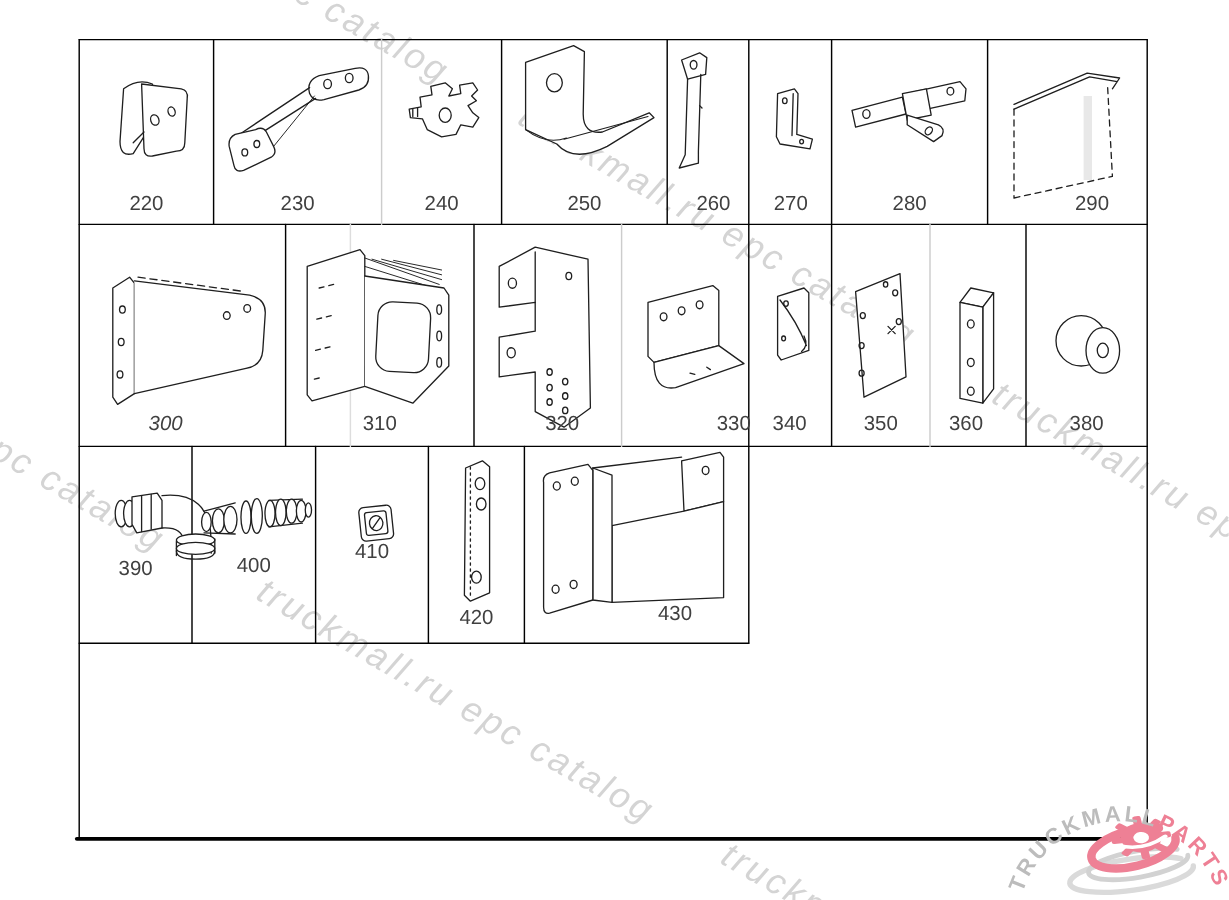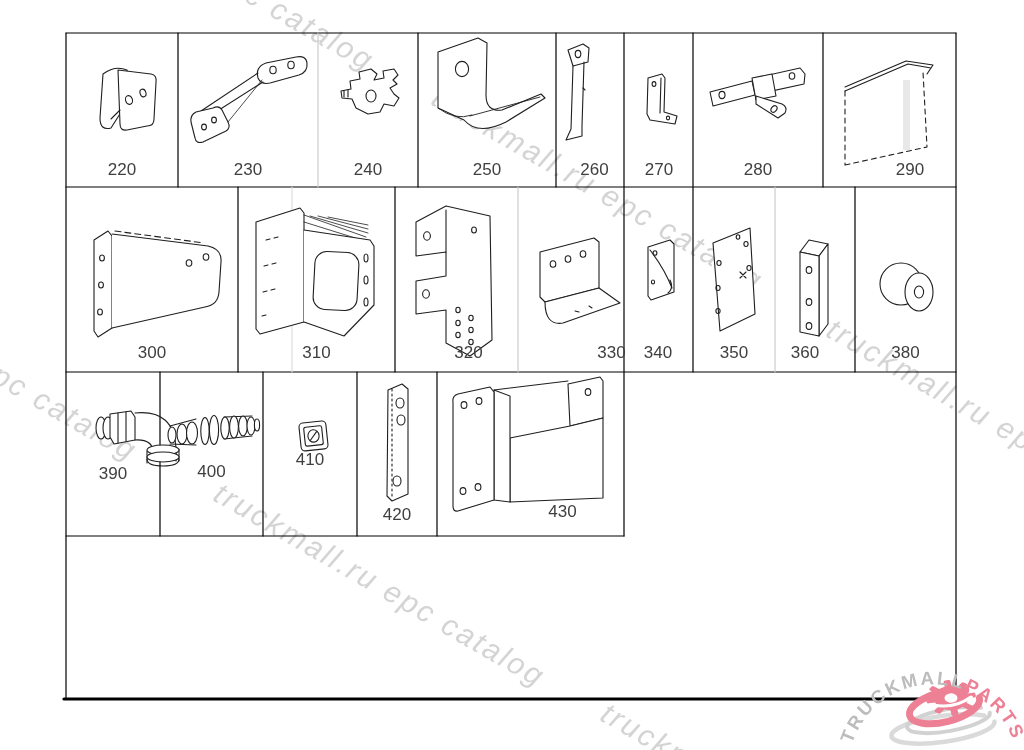--- a/index.html
+++ b/index.html
@@ -284,21 +284,21 @@
   </svg>
 
   <div class="plabel" style="left:66px;width:112px;top:161px;">220</div>
   <div class="plabel" style="left:178px;width:140px;top:161px;">230</div>
   <div class="plabel" style="left:318px;width:100px;top:161px;">240</div>
   <div class="plabel" style="left:418px;width:138px;top:161px;">250</div>
   <div class="plabel" style="left:556px;width:77px;top:161px;">260</div>
   <div class="plabel" style="left:625px;width:68px;top:161px;">270</div>
   <div class="plabel" style="left:693px;width:130px;top:161px;">280</div>
   <div class="plabel" style="left:860px;width:100px;top:161px;">290</div>
-  <div class="plabel" style="left:66px;width:172px;top:344px;">300</div>
+  <div class="plabel" style="left:52px;width:172px;top:344px;font-style:italic;">300</div>
   <div class="plabel" style="left:238px;width:157px;top:344px;">310</div>
   <div class="plabel" style="left:395px;width:123px;top:344px;margin-left:12px;">320</div>
   <div class="plabel" style="left:518px;width:105px;top:344px;padding-left:41px;">330</div>
   <div class="plabel" style="left:623px;width:70px;top:344px;text-align:center;">340</div>
   <div class="plabel" style="left:693px;width:82px;top:344px;">350</div>
   <div class="plabel" style="left:775px;width:60px;top:344px;">360</div>
   <div class="plabel" style="left:855px;width:101px;top:344px;">380</div>
   <div class="plabel" style="left:66px;width:94px;top:465px;">390</div>
   <div class="plabel" style="left:160px;width:103px;top:463px;">400</div>
   <div class="plabel" style="left:263px;width:94px;top:451px;">410</div>

